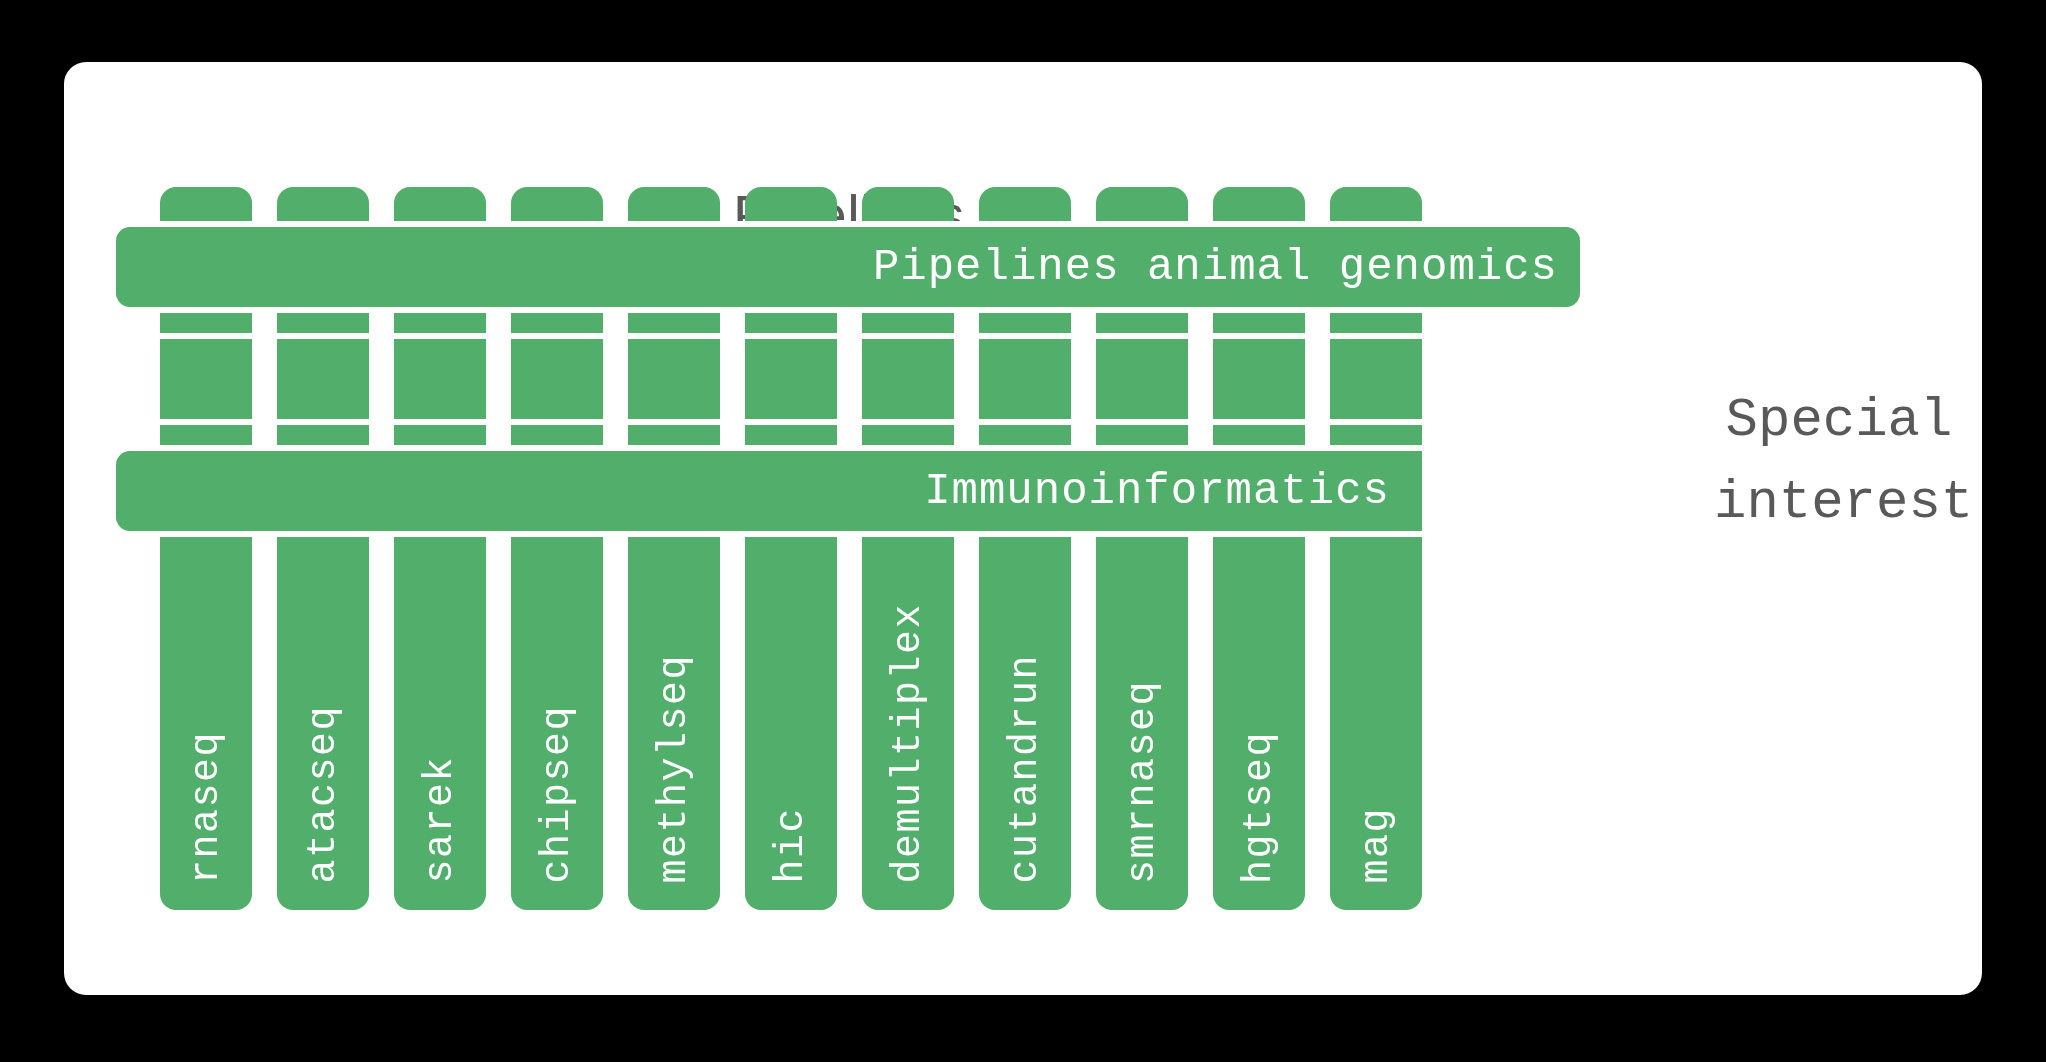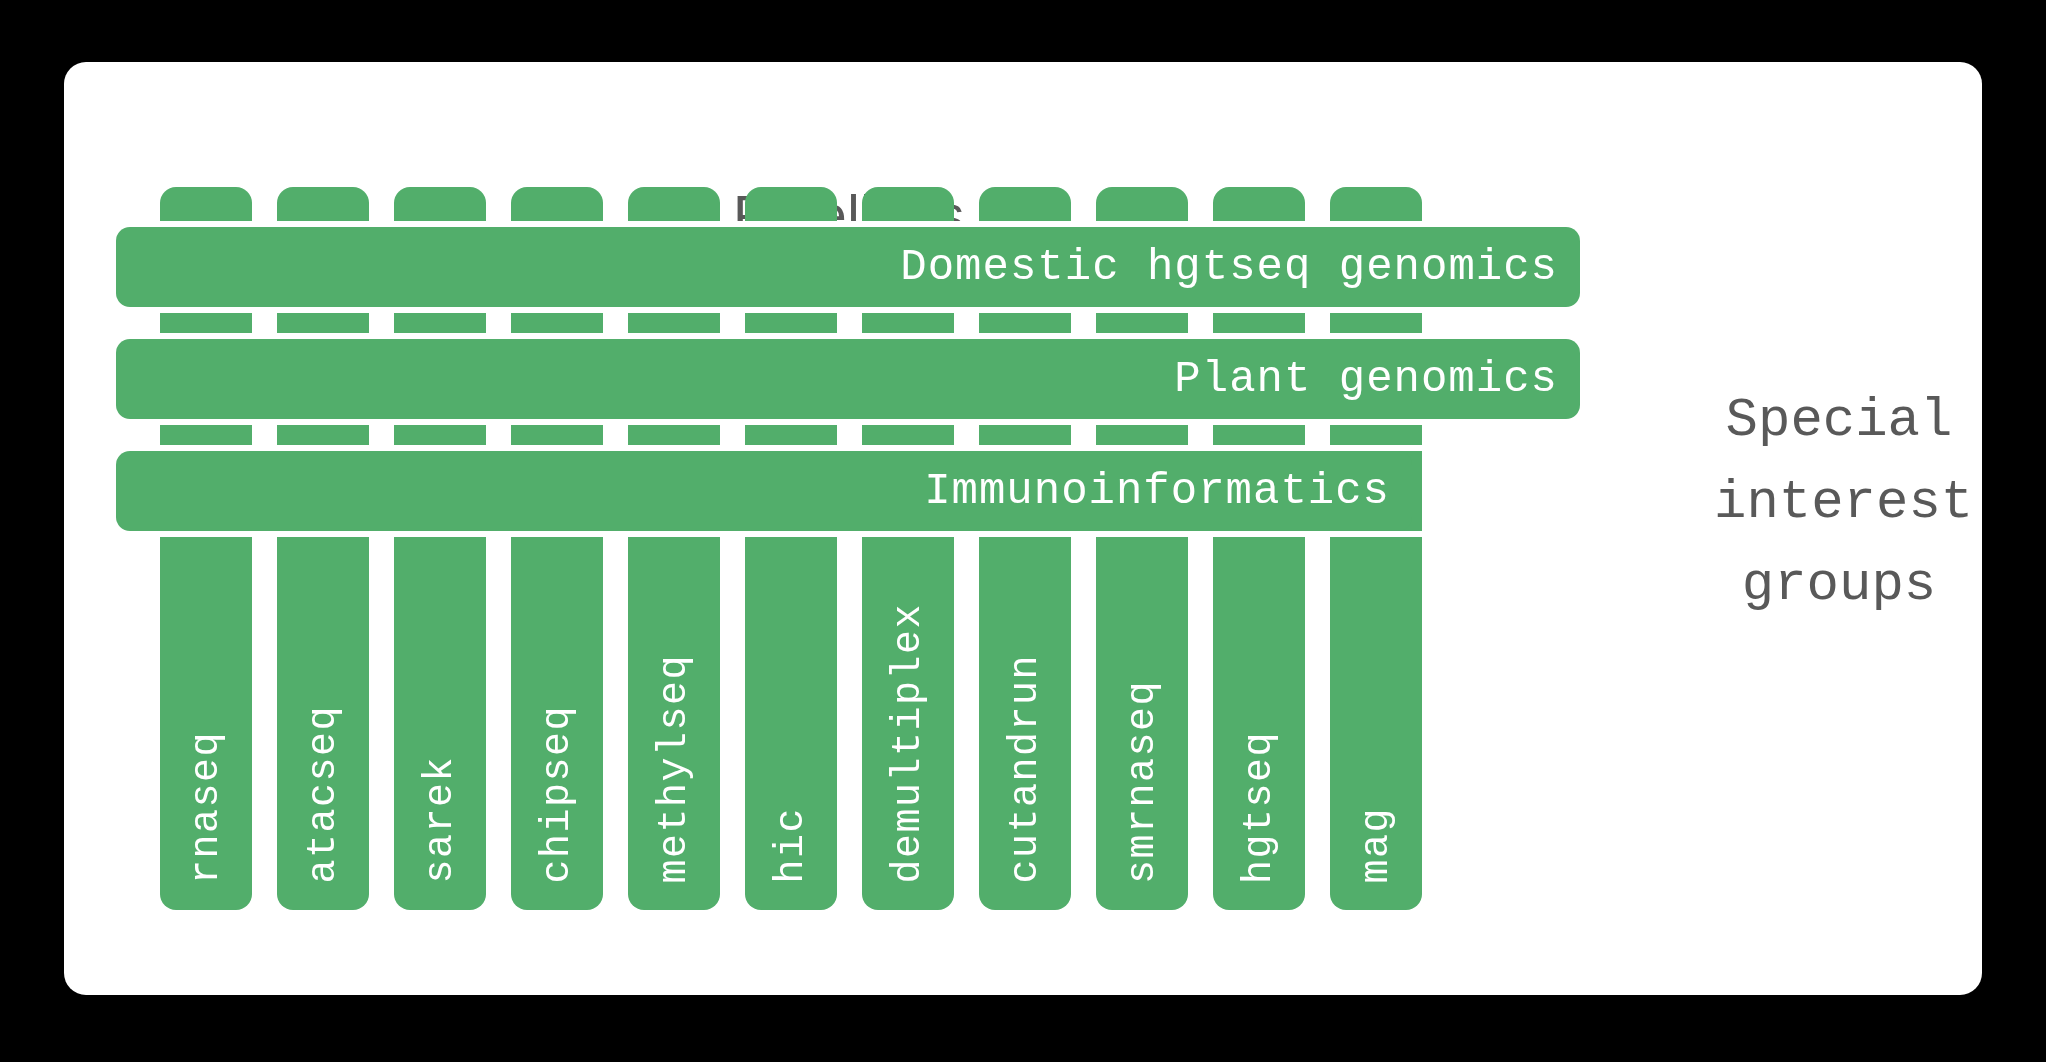--- a/index.html
+++ b/index.html
@@ -124,21 +124,20 @@
 <body>
 
 <div id="stage">
   <div id="card">
 
     <div id="title">Pipelines</div>
 
     <div id="sig-caption">
       <span>Special</span>
       <span>interest</span>
-      <span>groups</span>
     </div>
 
     <div id="diagram">
 
     <div class="pipe" style="left: 96px; top: 125px; width: 92px; height: 723px;">
           <div class="vlabel">rnaseq</div>
         </div>
         <div class="pipe" style="left: 213px; top: 125px; width: 92px; height: 723px;">
           <div class="vlabel">atacseq</div>
         </div>
@@ -169,24 +168,21 @@
         <div class="pipe" style="left: 1266px; top: 125px; width: 92px; height: 723px;">
           <div class="vlabel">mag</div>
         </div>
         <div class="weave-gap" style="top: 159px; left: 52px; width: 1464px;"></div>
         <div class="weave-gap" style="top: 245px; left: 52px; width: 1464px;"></div>
         <div class="weave-gap" style="top: 271px; left: 52px; width: 1464px;"></div>
         <div class="weave-gap" style="top: 357px; left: 52px; width: 1464px;"></div>
         <div class="weave-gap" style="top: 383px; left: 52px; width: 1464px;"></div>
         <div class="weave-gap" style="top: 469px; left: 52px; width: 1464px;"></div>
         <div class="sig-bar" style="top: 165px; left: 52px; width: 1464px;">
-          <span class="sig-label">Domestic hgtseq genomics</span>
-        </div>
-        <div class="sig-bar" style="top: 277px; left: 52px; width: 1464px;">
-          <span class="sig-label">Plant genomics</span>
+          <span class="sig-label">Pipelines animal genomics</span>
         </div>
         <div class="sig-bar" style="top: 389px; left: 52px; width: 1296px;">
           <span class="sig-label">Immunoinformatics</span>
         </div>
       </div>
 
   </div>
 </div>
 
 </body></html>

